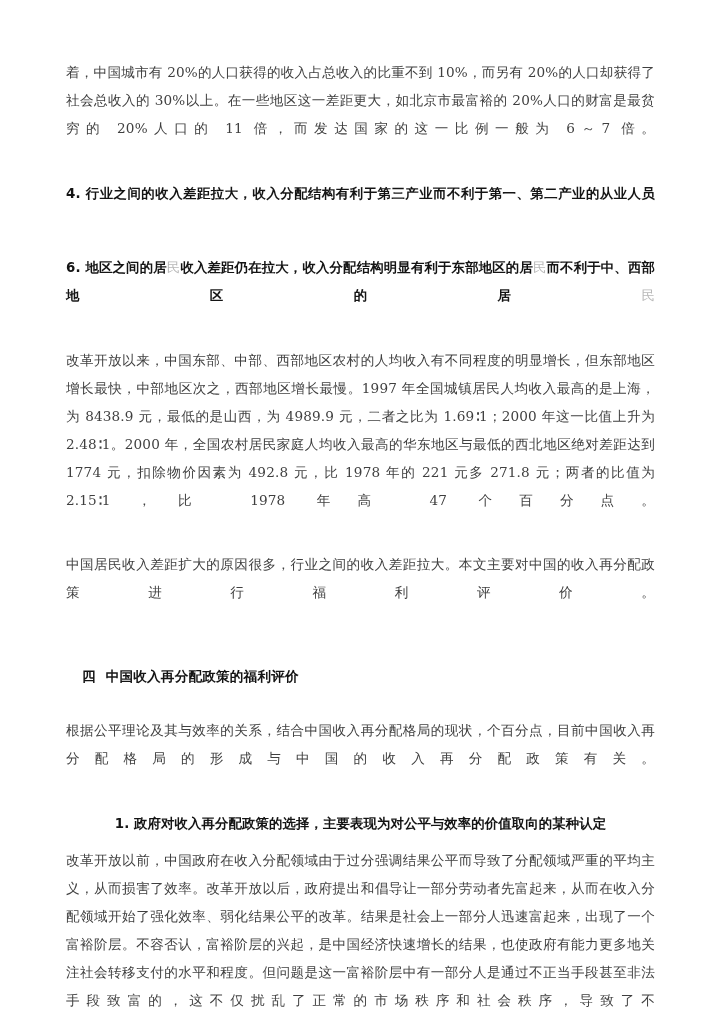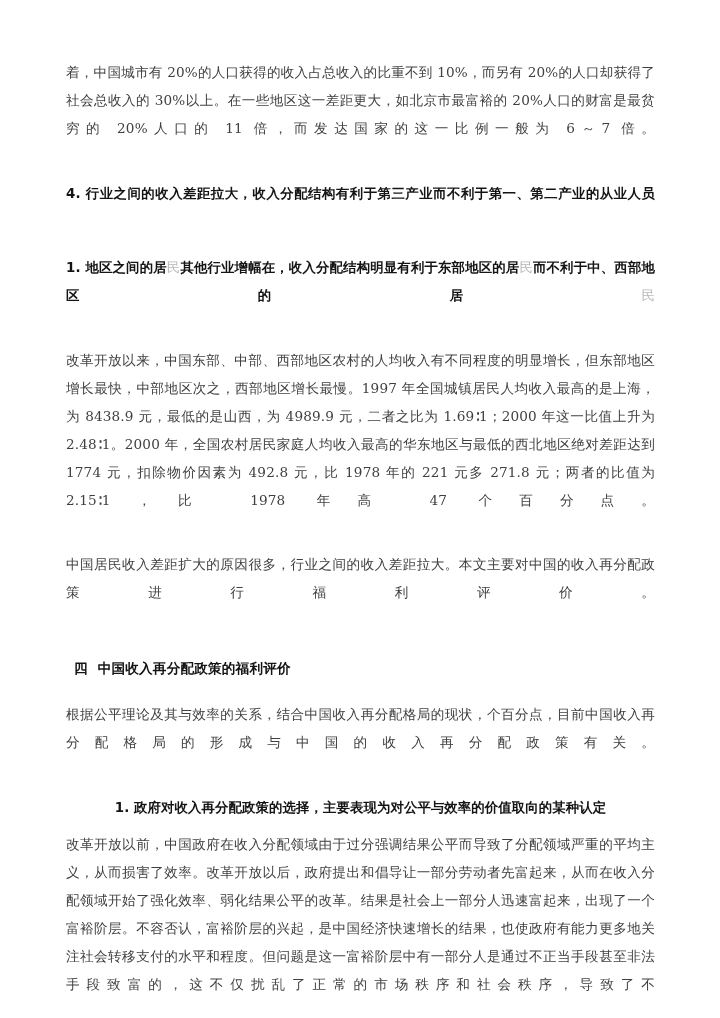--- a/index.html
+++ b/index.html
@@ -70,21 +70,21 @@
   .subhead.nojust { text-align: center; }
   .subhead.nojust::after { display: none; }
 
   
   .section-head {
     font-family: "DejaVu Sans", "Liberation Sans", sans-serif;
     font-size: 13.6px;
     line-height: 28px;
     font-weight: 700;
     color: #111111;
-    margin: 8px;
+    margin: 16px;
     letter-spacing: 0.2px;
     white-space: pre;
   }
 
   
   .gap-sm { height: 8px; }
   .gap-md { height: 10px; }
   .gap-lg { height: 12px; }
 
   
@@ -109,21 +109,21 @@
 
     <div class="gap-md"></div>
 
     <p class="subhead">4. 行业之间的收入差距拉大，收入分配结构有利于第三产业而不利于第一、第二产业的从业人员</p>
 
     <div class="gap-sm"></div>
 
 
     <div class="gap-md"></div>
 
-    <p class="subhead" id="subhead-5"><span>1. 地区之间的居</span><span class="glyph-fallback">民</span><span>其他行业增幅在，收入分配结构明显有利于东部地区的居</span><span class="glyph-fallback">民</span><span>而不利于中、西部地区的居</span><span class="glyph-fallback">民</span></p>
+    <p class="subhead" id="subhead-5"><span>6. 地区之间的居</span><span class="glyph-fallback">民</span><span>收入差距仍在拉大，收入分配结构明显有利于东部地区的居</span><span class="glyph-fallback">民</span><span>而不利于中、西部地区的居</span><span class="glyph-fallback">民</span></p>
 
     <div class="gap-sm"></div>
 
     <p class="para">改革开放以来，中国东部、中部、西部地区农村的人均收入有不同程度的明显增长，但东部地区增长最快，中部地区次之，西部地区增长最慢。1997 年全国城镇居民人均收入最高的是上海，为 8438.9 元，最低的是山西，为 4989.9 元，二者之比为 1.69∶1；2000 年这一比值上升为 2.48∶1。2000 年，全国农村居民家庭人均收入最高的华东地区与最低的西北地区绝对差距达到 1774 元，扣除物价因素为 492.8 元，比 1978 年的 221 元多 271.8 元；两者的比值为 2.15∶1，比 1978 年高 47 个百分点。</p>
 
     <div class="gap-sm"></div>
 
     <p class="para">中国居民收入差距扩大的原因很多，行业之间的收入差距拉大。本文主要对中国的收入再分配政策进行福利评价。</p>
 
     <div class="gap-lg"></div>

